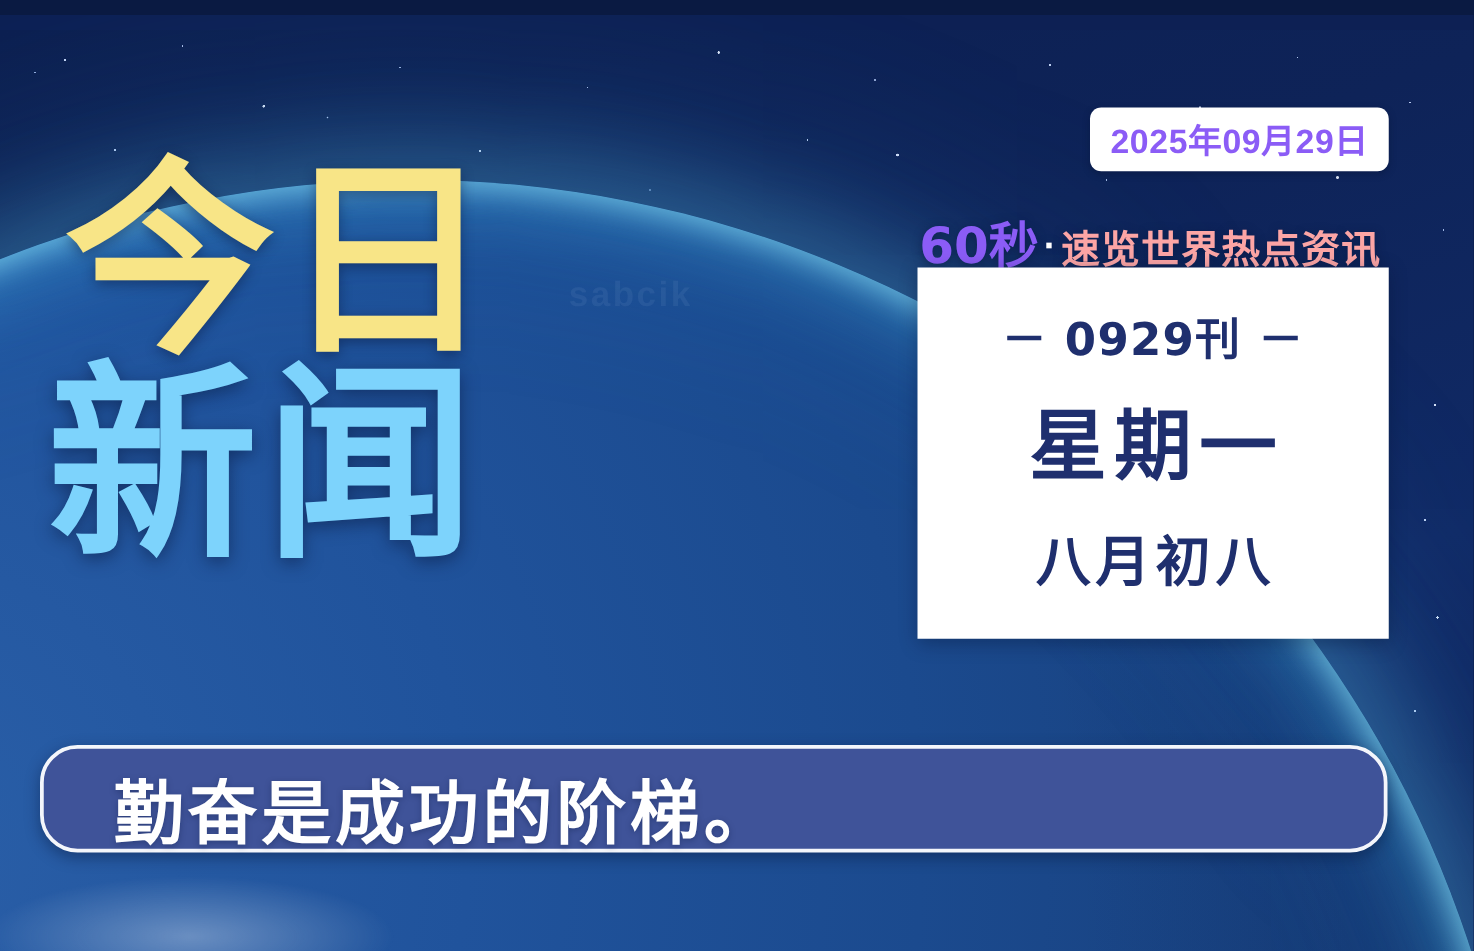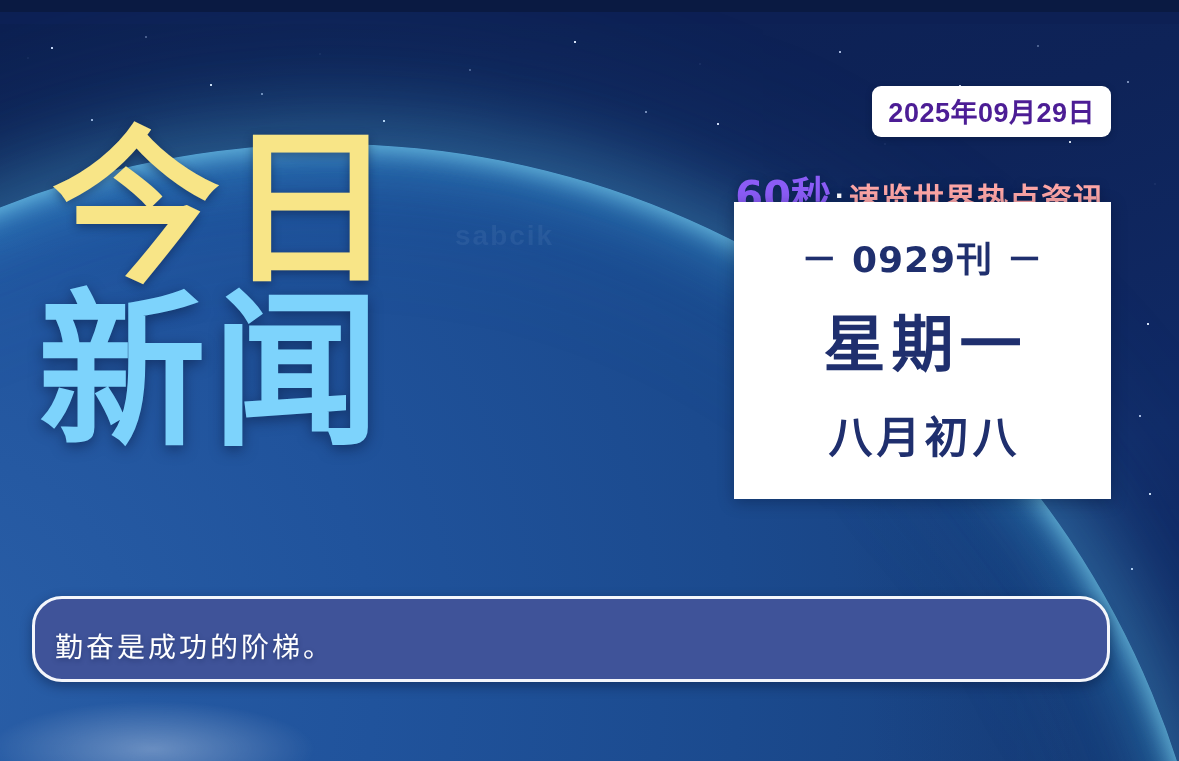--- a/index.html
+++ b/index.html
@@ -199,21 +199,21 @@
     margin-left: -14px;
     text-shadow: 0 4px 14px rgba(10,26,64,.55);
   }
 
   
   .date-badge {
     position: absolute;
     right: 68px;
     top: 62px;
     background: #ffffff;
-    color: #4c1d95;
+    color: #8b5cf6;
     font-size: 27px;
     font-weight: 700;
     letter-spacing: .5px;
     padding: 5px 16px 7px;
     border-radius: 9px;
     white-space: nowrap;
     box-shadow: 0 2px 6px rgba(5,16,46,.35);
   }
 
   .tagline {
@@ -240,21 +240,21 @@
   .tagline .txt {
     font-size: 31px;
     font-weight: 800;
     color: #fca5a5;
     letter-spacing: 1px;
   }
 
   .info-card {
     position: absolute;
     left: 734px;
-    top: 178px;
+    top: 190px;
     width: 377px;
     height: 297px;
     background: #ffffff;
     color: #1f2f6e;
     display: flex;
     flex-direction: column;
     align-items: center;
     justify-content: flex-start;
     padding-top: 16px;
     box-shadow: 0 3px 14px rgba(4,14,44,.35);
@@ -290,24 +290,24 @@
     height: 86px;
     background: #3f5399;
     border: 3px solid #f4f6fb;
     border-radius: 30px;
     display: flex;
     align-items: center;
     box-shadow: 0 4px 12px rgba(6,16,48,.4);
   }
   .quote-bar .quote-text {
     color: #ffffff;
-    font-size: 28px;
-    font-weight: 400;
+    font-size: 56px;
+    font-weight: 700;
     letter-spacing: 3px;
-    padding-left: 20px;
+    padding-left: 56px;
     white-space: nowrap;
     text-shadow: 0 2px 5px rgba(12,26,66,.35);
   }
 </style>
 </head>
 <body>
 
 <div class="poster">
 
   <div class="space"></div>

